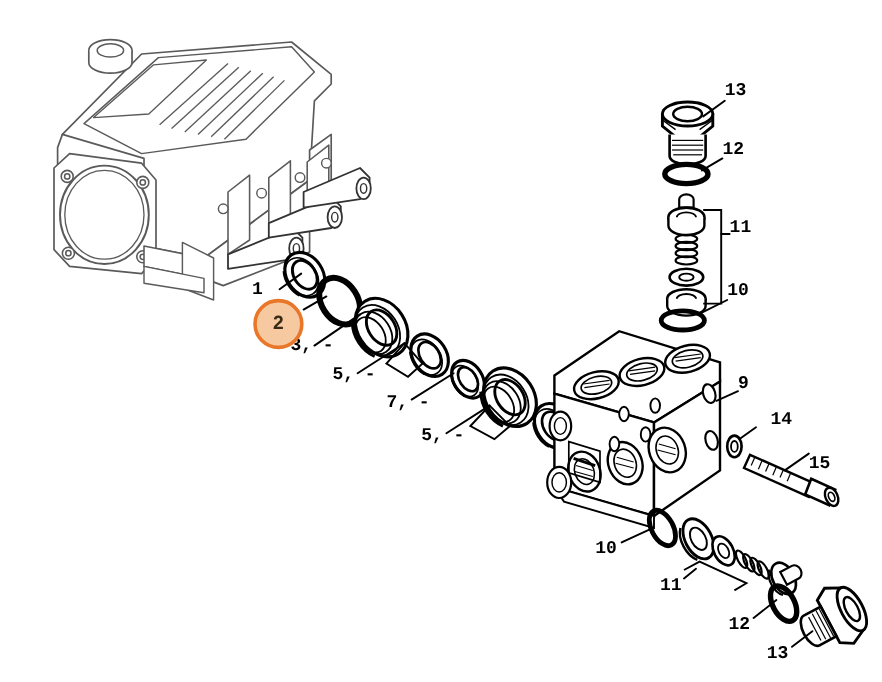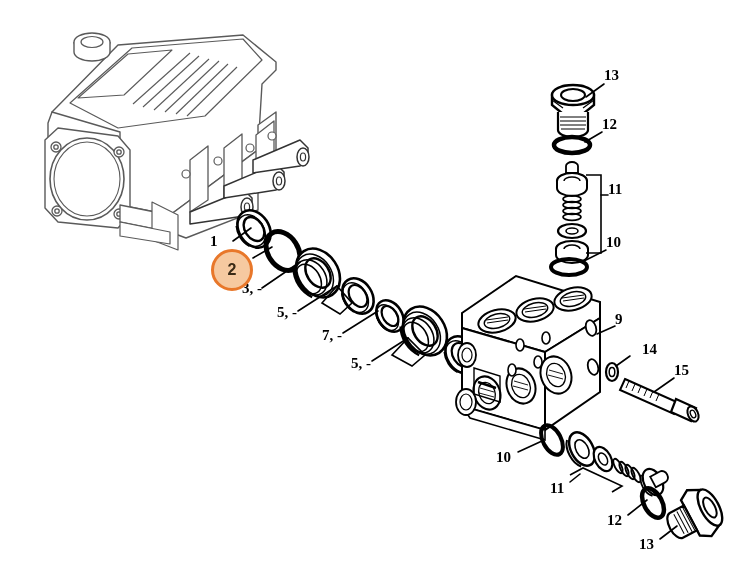--- a/index.html
+++ b/index.html
@@ -20,21 +20,21 @@
   }
   #diagram-svg {
     position: absolute;
     left: 0;
     top: 0;
     width: 735px;
     height: 568px;
   }
   .callout-label {
     position: absolute;
-    font-family: Liberation Serif, serif;
+    font-family: Liberation Mono, monospace;
     font-weight: bold;
     font-size: 15px;
     color: #000000;
     white-space: nowrap;
     line-height: 1;
     user-select: none;
   }
   .highlight-badge {
     position: absolute;
     width: 42px;
@@ -432,21 +432,21 @@
   <div class="callout-label" style="left:602px; top:117px;">12</div>
 
   <div class="callout-label" style="left:608px; top:182px;">11</div>
 
   <div class="callout-label" style="left:606px; top:235px;">10</div>
 
   <div class="callout-label" style="left:615px; top:312px;">9</div>
 
   <div class="callout-label" style="left:642px; top:342px;">14</div>
 
-  <div class="callout-label" style="left:674px; top:363px;">15</div>
+  <div class="callout-label" style="left:674px; top:379px;">15</div>
 
   <div class="callout-label" style="left:496px; top:450px;">10</div>
 
   <div class="callout-label" style="left:550px; top:481px;">11</div>
 
   <div class="callout-label" style="left:607px; top:513px;">12</div>
 
   <div class="callout-label" style="left:639px; top:537px;">13</div>
 
   <div class="highlight-badge" id="highlight-badge" style="left: 211px; top: 249px; width: 42px; height: 42px; background: rgb(246, 201, 160); border: 3px solid rgb(232, 119, 42);">2</div>

